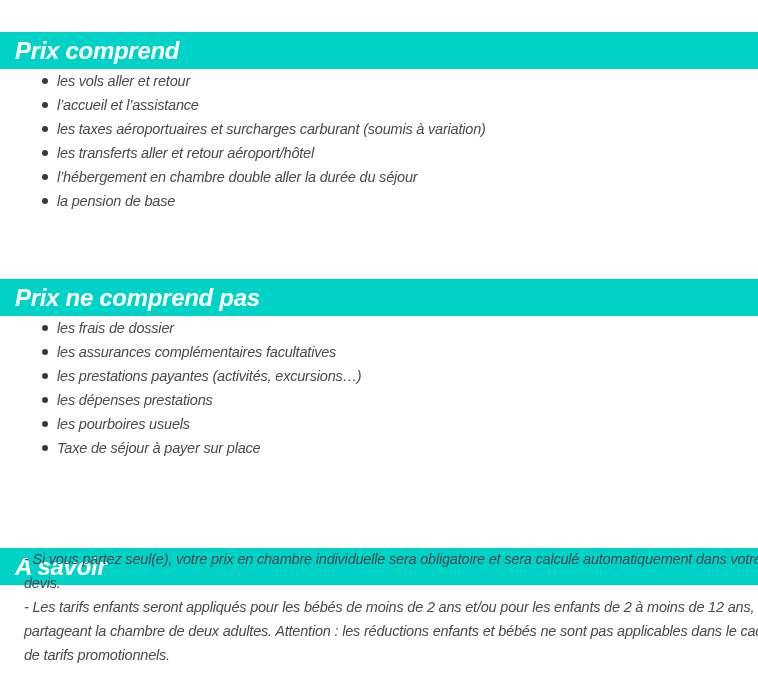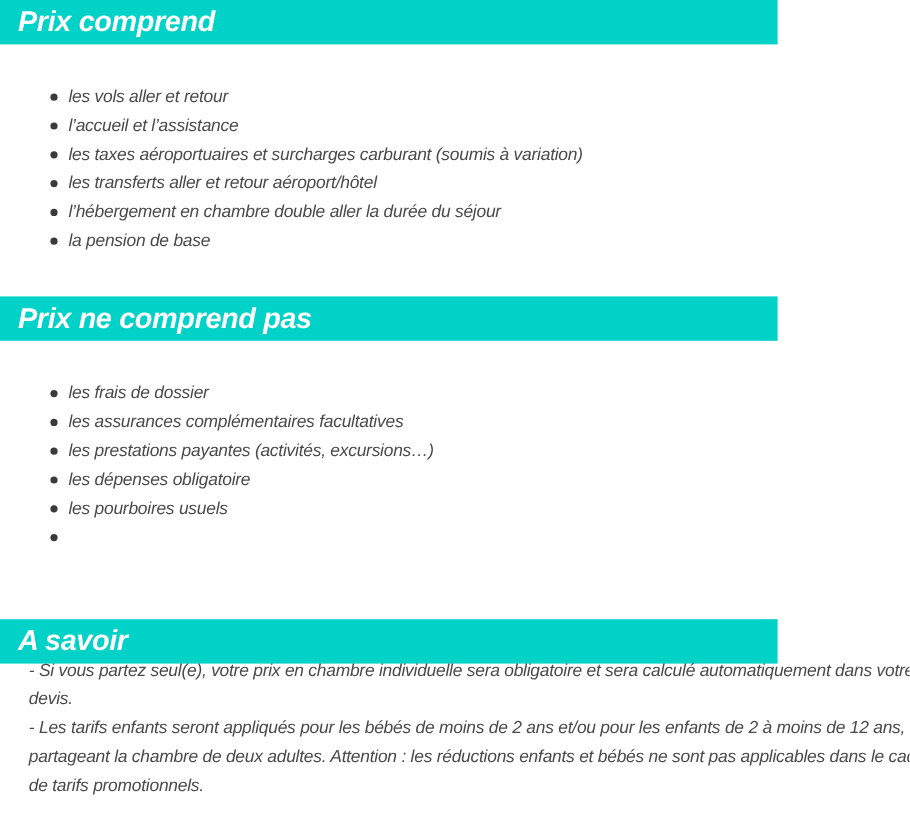--- a/index.html
+++ b/index.html
@@ -11,31 +11,32 @@
       width: 758px;
       height: 683px;
       position: relative;
       overflow: hidden;
       font-family: "Liberation Sans", "DejaVu Sans", sans-serif;
       color: #4a4a4a;
     }
     .section-header {
       position: absolute;
       left: 0;
-      width: 648px;
+      width: 758px;
       height: 37px;
       background: #00d2c8;
       color: #ffffff;
       font-style: italic;
       font-weight: bold;
       font-size: 24px;
       line-height: 37px;
       padding-left: 15px;
       box-sizing: border-box;
       letter-spacing: -0.3px;
+      margin-top: 32px;
     }
     ul.bullets {
       position: absolute;
       left: 0;
       margin: 17px;
       padding: 0;
       list-style: none;
     }
     ul.bullets li {
       position: relative;
@@ -88,23 +89,23 @@
   <li><span class="dot"></span><span>la pension de base</span></li>
 </ul>
 
 <div class="section-header" style="top:247px;">
   <span>Prix ne comprend pas</span>
 </div>
 <ul class="bullets" style="top:299px;">
   <li><span class="dot"></span><span>les frais de dossier</span></li>
   <li><span class="dot"></span><span>les assurances complémentaires facultatives</span></li>
   <li><span class="dot"></span><span>les prestations payantes (activités, excursions…)</span></li>
-  <li><span class="dot"></span><span>les dépenses obligatoire</span></li>
+  <li><span class="dot"></span><span>les dépenses prestations</span></li>
   <li><span class="dot"></span><span>les pourboires usuels</span></li>
-  <li><span class="dot"></span></li>
+  <li><span class="dot"></span><span>Taxe de séjour à payer sur place</span></li>
 </ul>
 
 <div class="section-header" style="top:516px;">
   <span>A savoir</span>
 </div>
 <div class="info">
   <p>- Si vous partez seul(e), votre prix en chambre individuelle sera obligatoire et sera calculé automatiquement dans votre devis.</p>
   <p>- Les tarifs enfants seront appliqués pour les bébés de moins de 2 ans et/ou pour les enfants de 2 à moins de 12 ans, partageant la chambre de deux adultes. Attention : les réductions enfants et bébés ne sont pas applicables dans le cadre de tarifs promotionnels.</p>
 </div>
 

